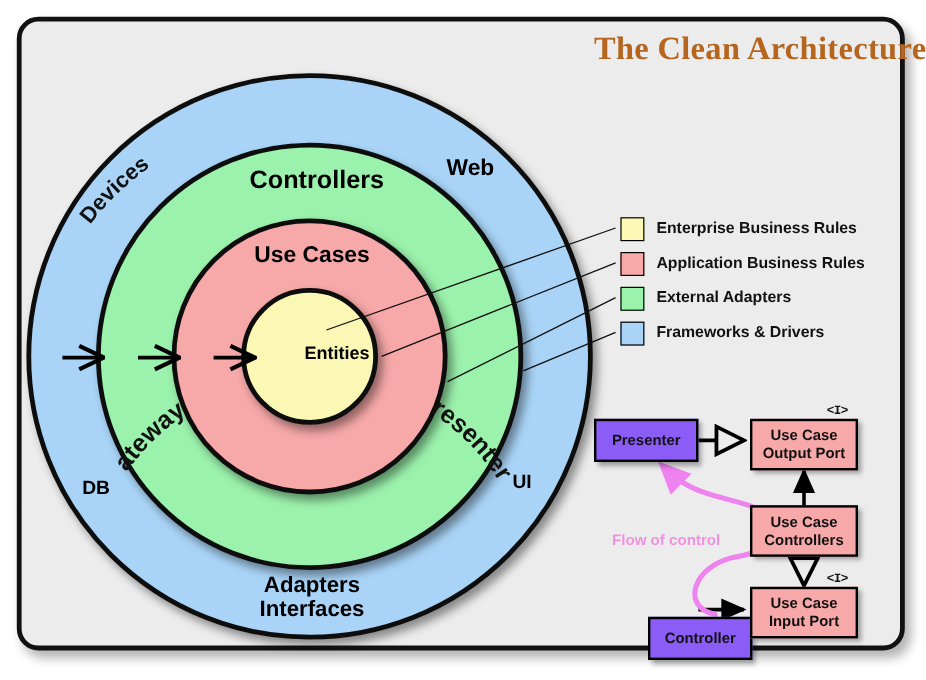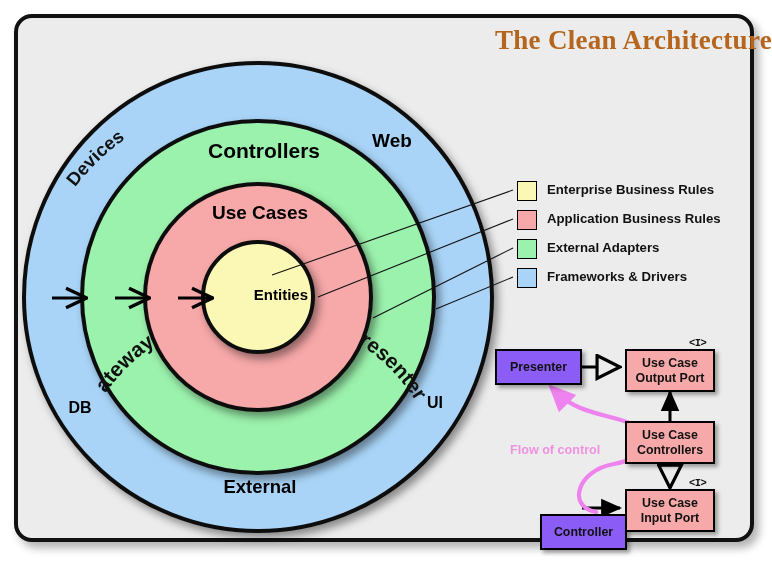--- a/index.html
+++ b/index.html
@@ -121,21 +121,22 @@
 
   <div class="ttl">The Clean Architecture</div>
 
   <div class="rl" style="left:208px;top:140px;width:104px;font-size:21px;">Controllers</div>
   <div class="rl" style="left:198px;top:203px;width:124px;font-size:19px;">Use Cases</div>
   <div class="rl" style="left:218px;top:287px;width:90px;font-size:15px;text-align:right;">Entities</div>
   <div class="rl" style="left:355px;top:131px;width:74px;font-size:19px;">Web</div>
   <div class="rl" style="left:52px;top:399px;width:56px;font-size:16px;">DB</div>
   <div class="rl" style="left:412px;top:394px;width:46px;font-size:16px;">UI</div>
   <div class="rl" style="left:188px;top:477px;width:144px;font-size:18.5px;">
-    <span>External</span><br>
+    <span>Adapters</span><br>
+    <span>Interfaces</span>
   </div>
 
   <div>
     <div class="lgrow" style="left:517px;top:181px;">
       <span class="sw" style="background: rgb(251, 248, 182);"></span>
       <span class="lgtx">Enterprise Business Rules</span>
     </div>
     <div class="lgrow" style="left:517px;top:210px;">
       <span class="sw" style="background: rgb(247, 168, 168);"></span>
       <span class="lgtx">Application Business Rules</span>

